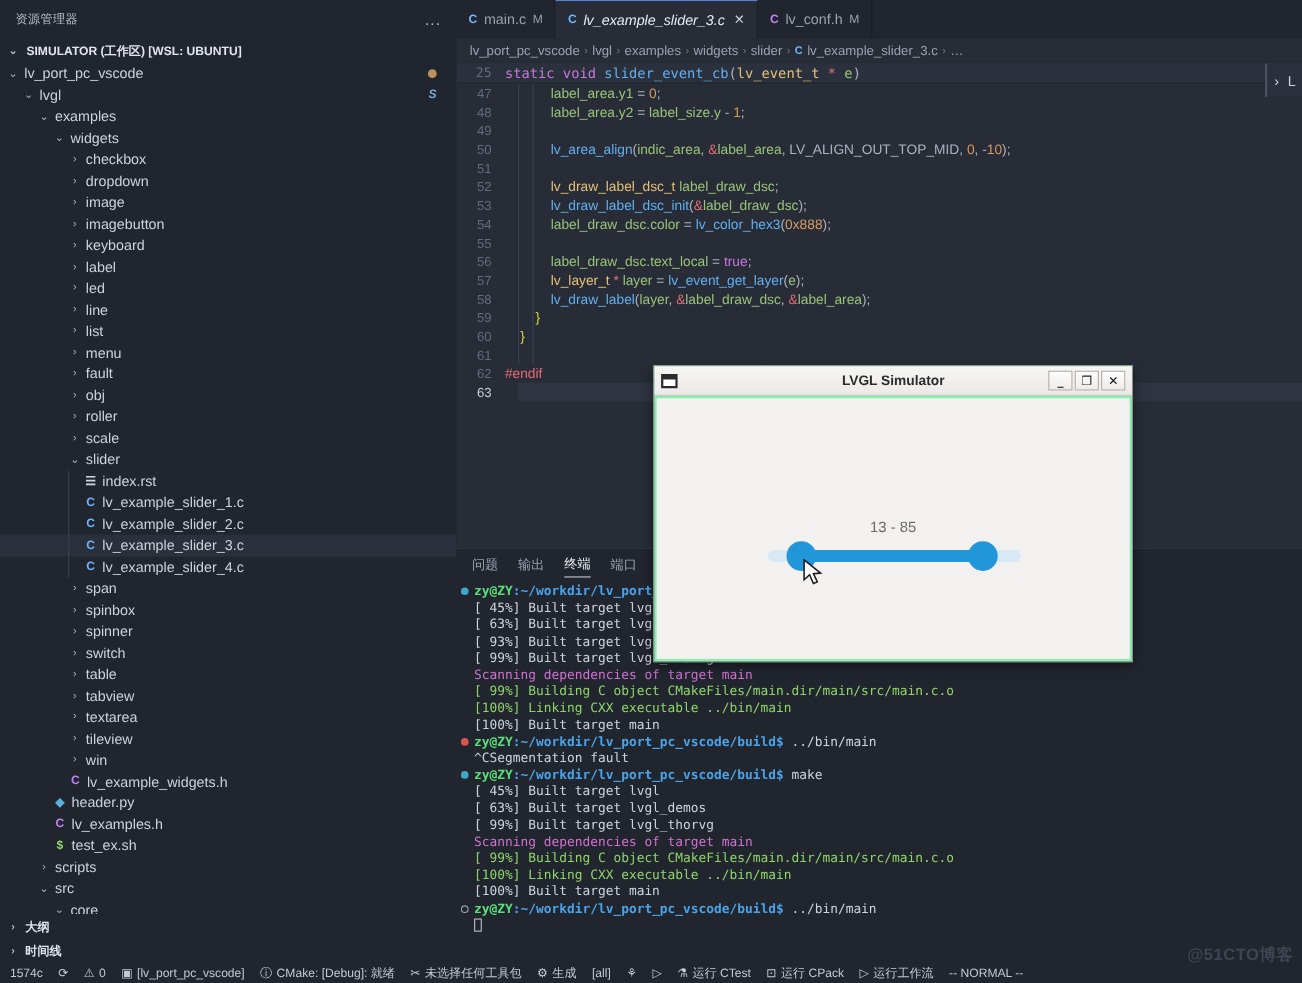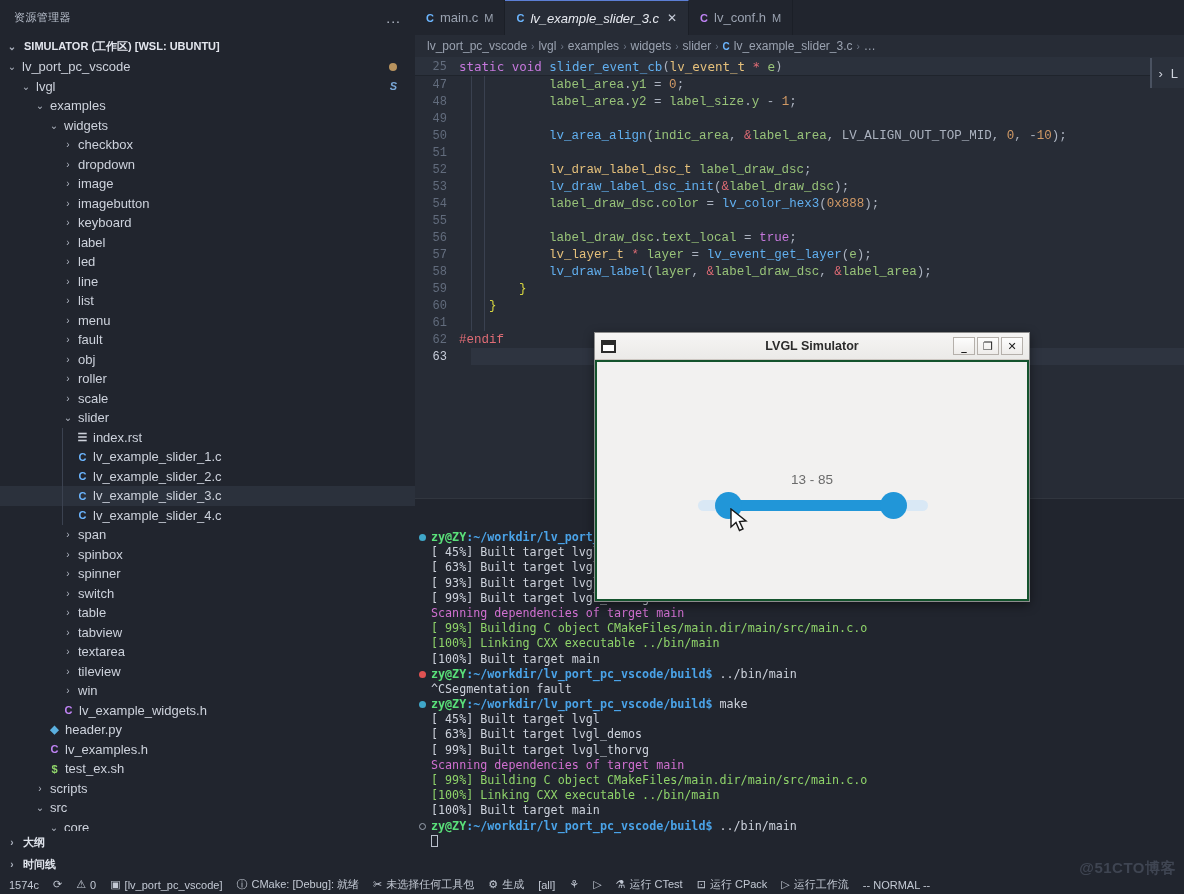--- a/index.html
+++ b/index.html
@@ -109,21 +109,21 @@
     position: absolute; left: 0; top: 57px; right: 0; bottom: 0;
     background: #272c36; overflow: hidden;
   }
   .sticky {
     height: 19px; background: #2b313c; display: flex; align-items: center;
     font-family: "DejaVu Sans Mono", monospace; font-size: 12.5px;
     border-bottom: 1px solid #1f242c;
   }
   .codeline {
     height: 17px; display: flex; align-items: center;
-    font-family: Liberation Mono, monospace; font-size: 12.5px;
+    font-family: Liberation Sans, sans-serif; font-size: 12.5px;
     white-space: pre;
   }
   .ln {
     width: 44px; flex: 0 0 44px; text-align: right; padding-right: 12px;
     color: #626c7d; font-size: 12px;
   }
   .ln.cur { color: #c8cedb; }
   .kw   { color: #c678dd; }
   .kw2  { color: #e06c75; }
   .typ  { color: #e5c07b; }
@@ -178,21 +178,21 @@
   .t-magenta{ color: #d070d0; }
   .t-cursor {
     display: inline-block; width: 7px; height: 12px;
     border: 1px solid #b9c0cc; vertical-align: -2px;
   }
 
   
   #sim {
     position: absolute; left: 594px; top: 332px;
     width: 436px; height: 270px;
-    background: #14532d;
+    background: #86efac;
     border: 1px solid #8d8d8d;
     box-shadow: 0 3px 10px rgba(0,0,0,.45);
   }
   #sim-titlebar {
     height: 27px; background: linear-gradient(#f6f5f4,#ebeae8);
     border-bottom: 1px solid #cdc7c2;
     display: flex; align-items: center; justify-content: space-between;
     padding: 0 6px;
     position: relative;
   }
@@ -521,20 +521,26 @@
         <div class="vguide" style="left: 56px; top: 19px; height: 255px;"></div>
         <div class="vguide" style="left: 69px; top: 19px; height: 255px;"></div>
       </div>
     <div id="right-arrow">
       <span>›</span>
       <span>L</span>
     </div>
   </div>
 
   <div id="panel">
+    <div id="panel-tabs">
+        <div class="ptab">问题</div>
+        <div class="ptab">输出</div>
+        <div class="ptab active">终端</div>
+        <div class="ptab">端口</div>
+      </div>
     <div id="term">
         <div class="tline"><span class="tdot ok"></span><span class="t-user">zy@ZY</span><span class="t-path">:~/workdir/lv_port_pc</span></div>
         <div class="tline"><span class="t-white">[ 45%] Built target lvgl</span></div>
         <div class="tline"><span class="t-white">[ 63%] Built target lvgl_d</span></div>
         <div class="tline"><span class="t-white">[ 93%] Built target lvgl_e</span></div>
         <div class="tline"><span class="t-white">[ 99%] Built target lvgl_thorvg</span></div>
         <div class="tline"><span class="t-magenta">Scanning dependencies of target main</span></div>
         <div class="tline"><span class="t-green">[ 99%] Building C object CMakeFiles/main.dir/main/src/main.c.o</span></div>
         <div class="tline"><span class="t-green">[100%] Linking CXX executable ../bin/main</span></div>
         <div class="tline"><span class="t-white">[100%] Built target main</span></div>

